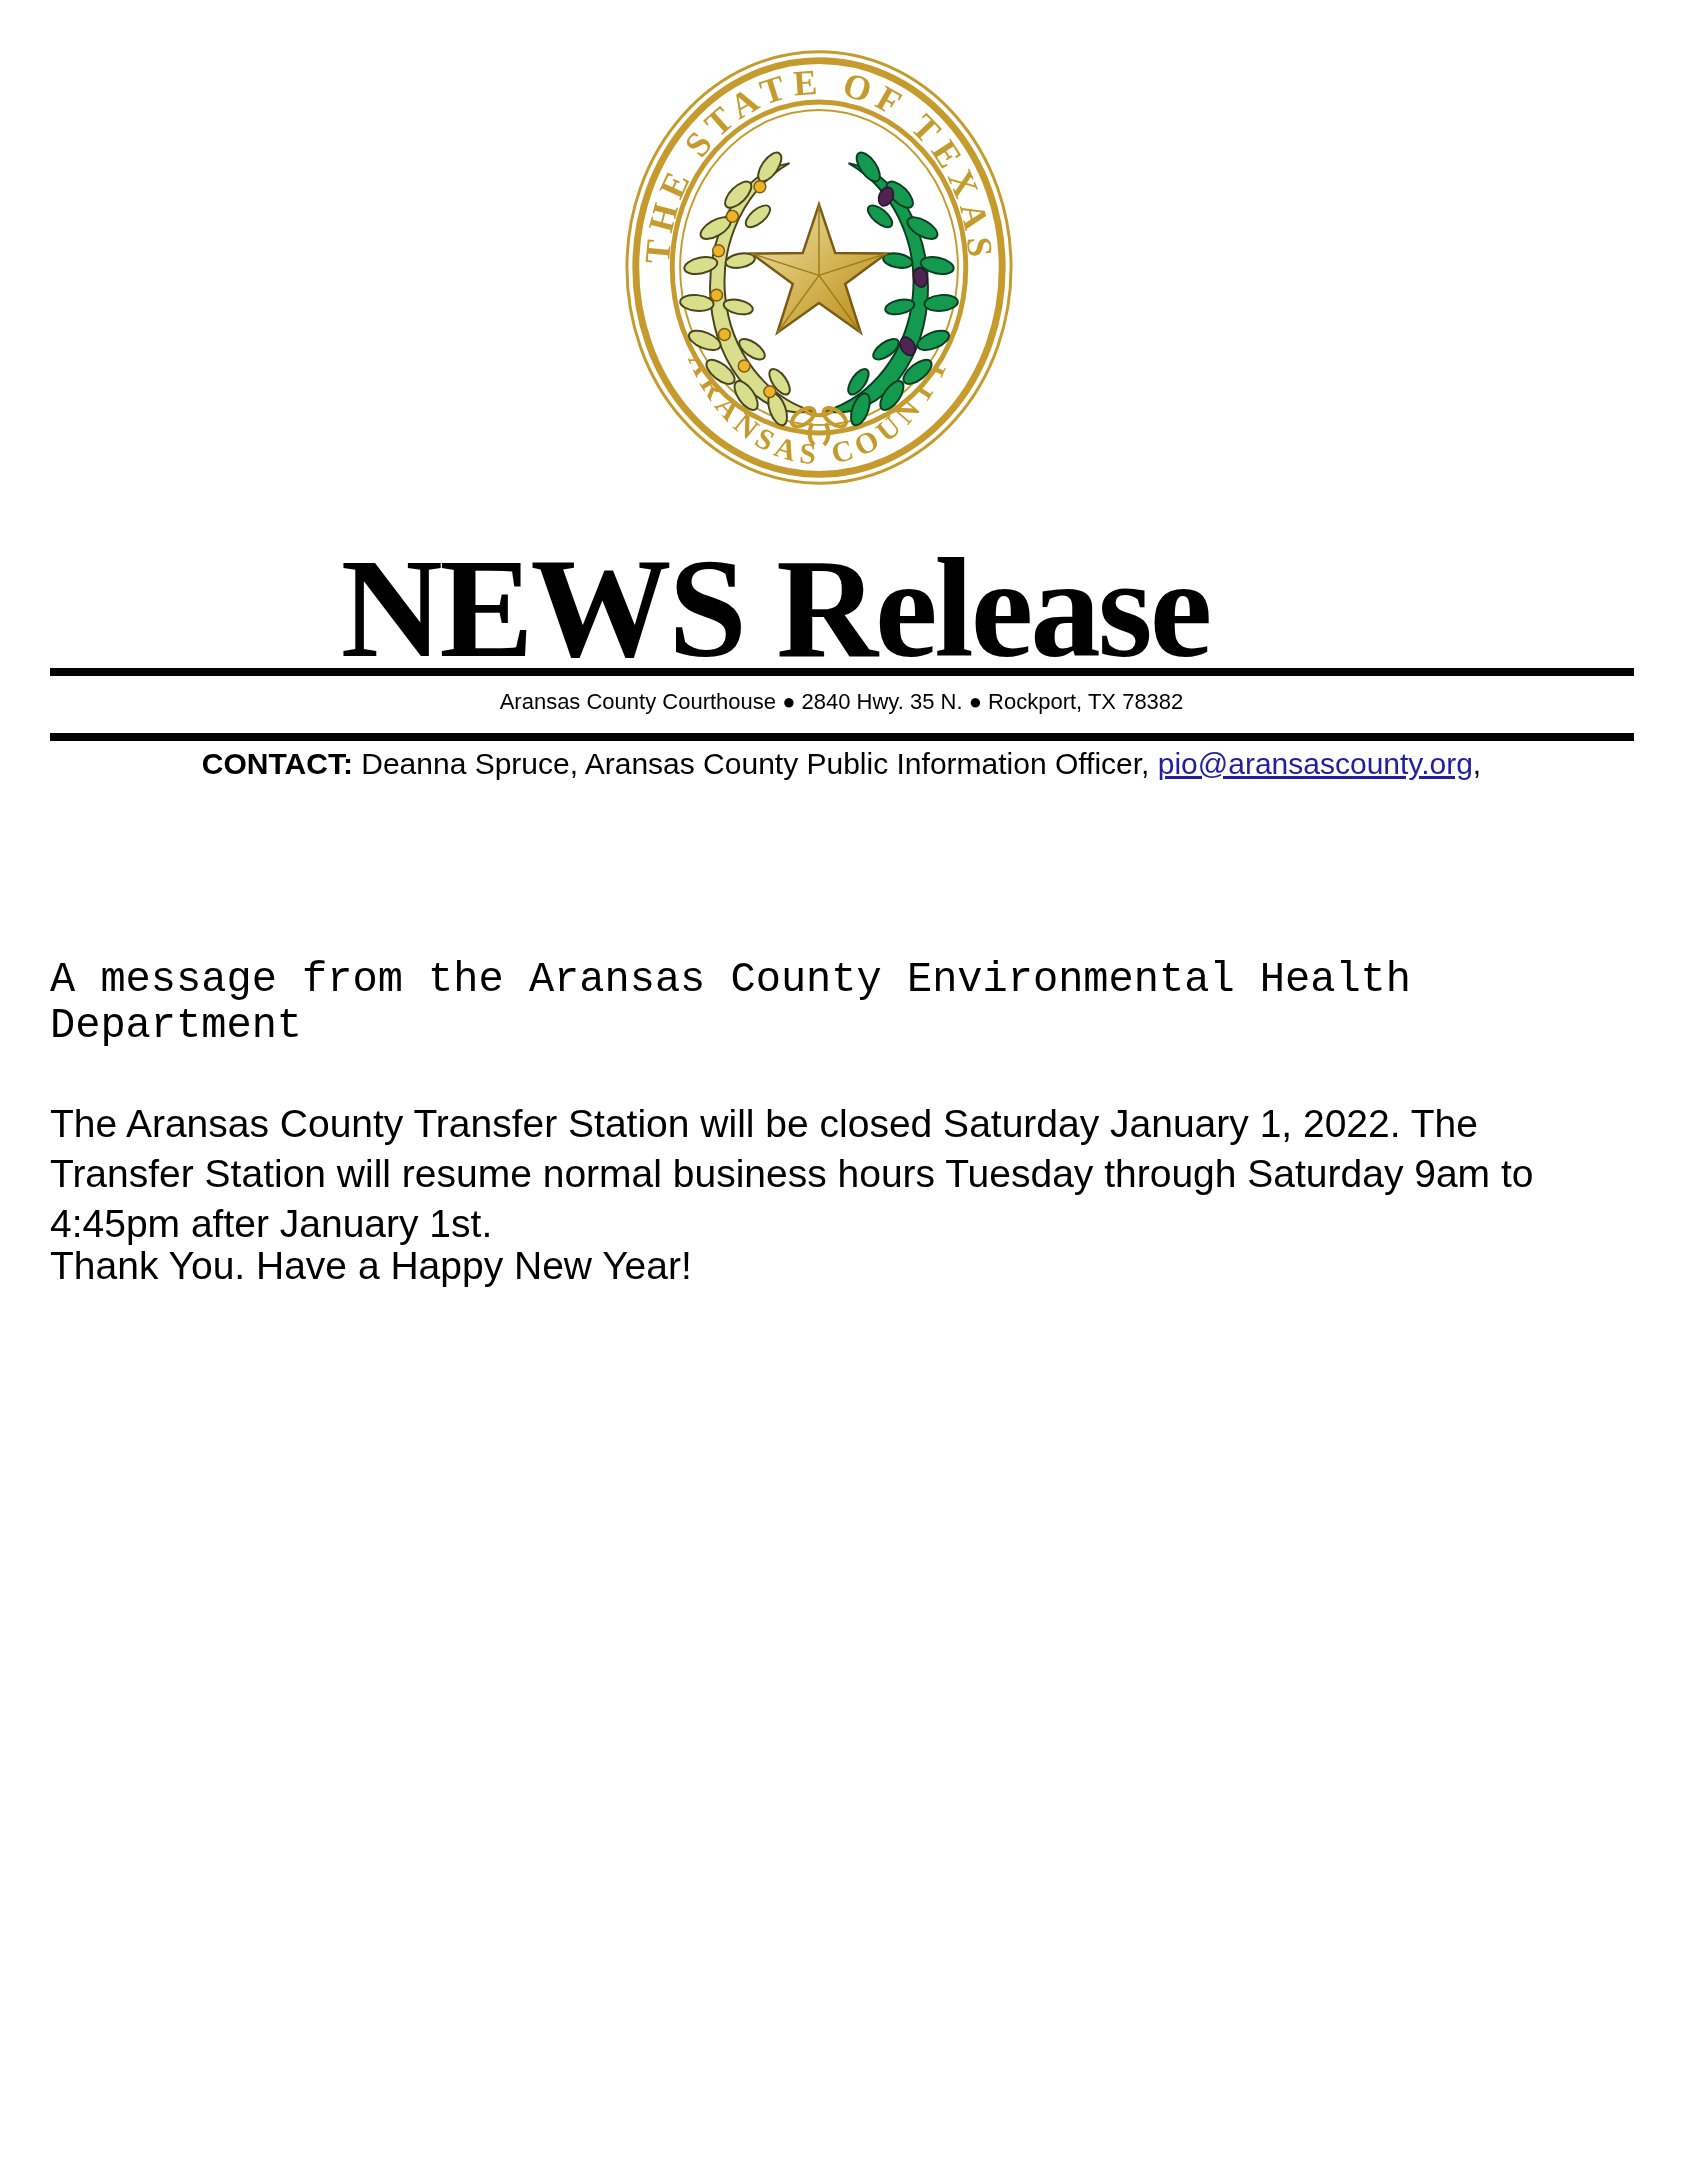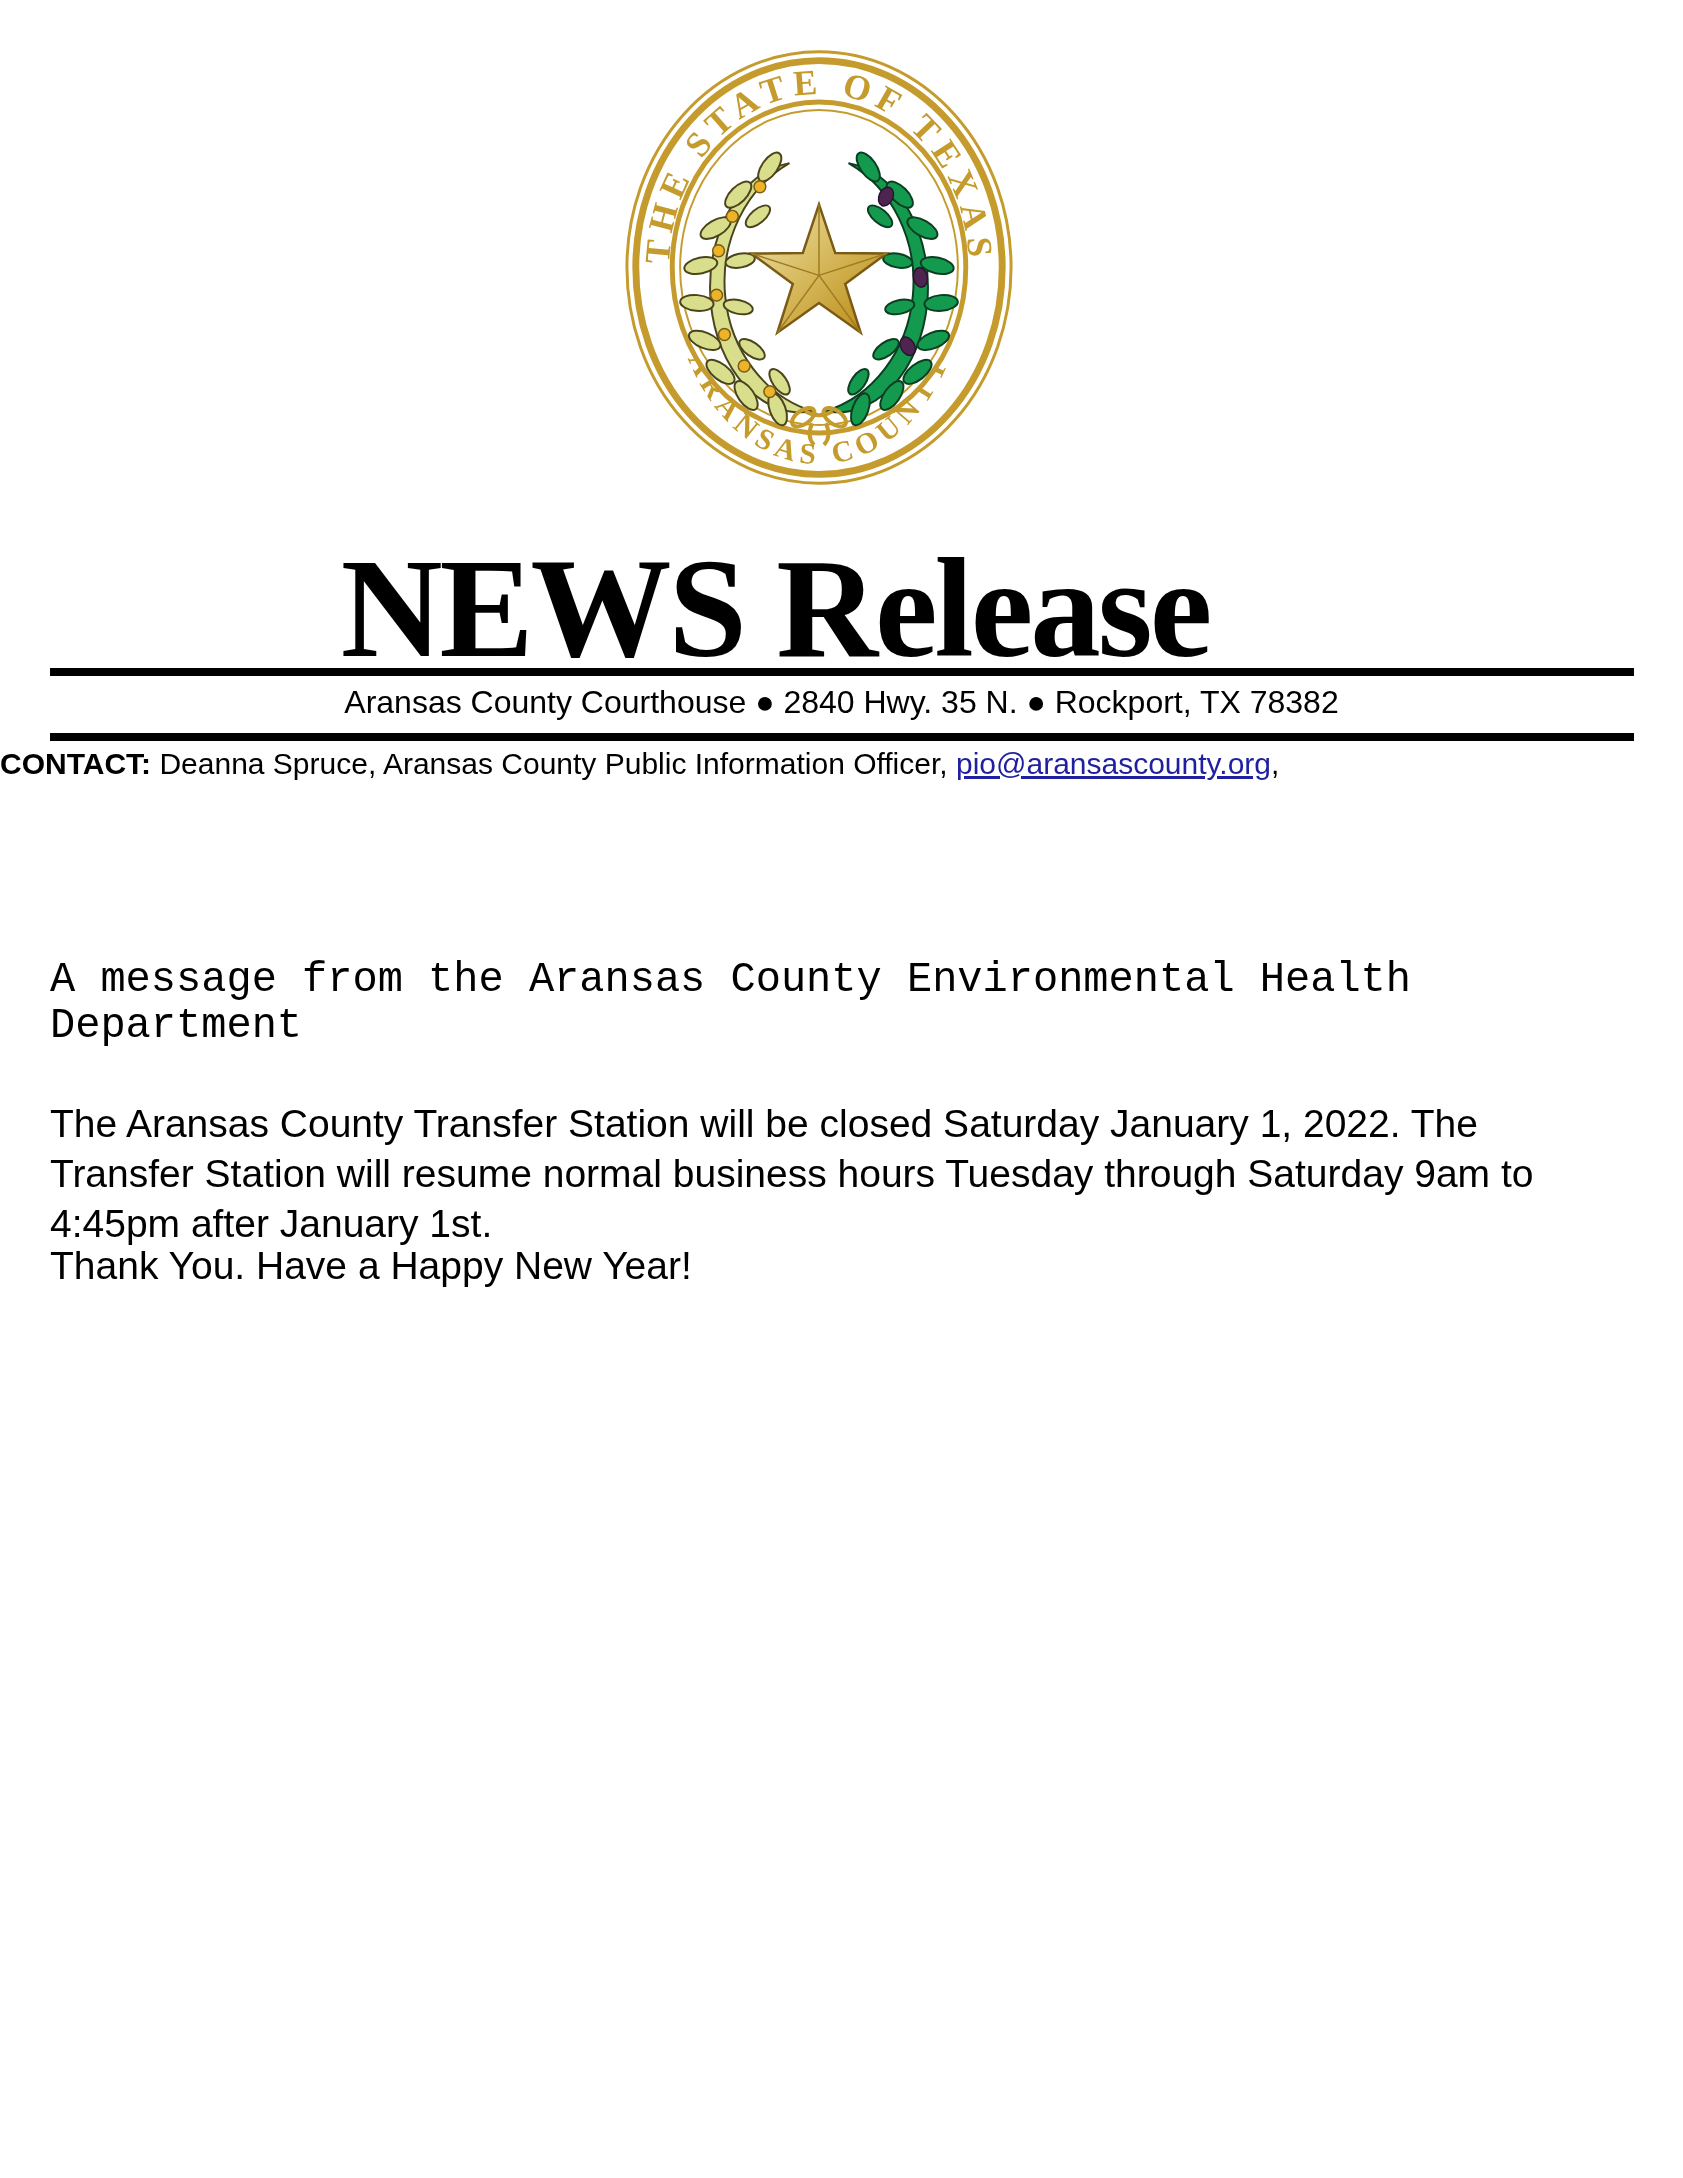--- a/index.html
+++ b/index.html
@@ -14,23 +14,23 @@
   
   .title{left:0;top:538px;width:1550px;text-align:center;
          font-family:"Liberation Serif",serif;font-weight:bold;
          font-size:141px;line-height:1;letter-spacing:-3px;white-space:nowrap;}
 
   .rule{left:50px;width:1584px;height:8px;background:#000;}
   .rule1{top:668px;}
   .rule2{top:733px;}
 
   .address{left:0;top:682px;width:1683px;text-align:center;
-           font-size:32px;line-height:40px;white-space:nowrap;}
+           font-size:22px;line-height:40px;white-space:nowrap;}
 
-  .contact{left:0;top:745px;width:1683px;
+  .contact{left:0;top:745px;width:1683px;text-align:center;
            font-size:30px;line-height:38px;}
   .contact .lbl{font-weight:bold;}
   .contact a{text-decoration:underline;}
 
   .message{left:50px;top:909px;width:1584px;
            font-family:Liberation Mono, monospace;font-size:42px;line-height:46px;margin-top:48px;}
 
   .bodytext{left:50px;width:1530px;font-size:39px;line-height:50px;}
   .para1{top:1099px;}
   .para2{top:1241px;}

